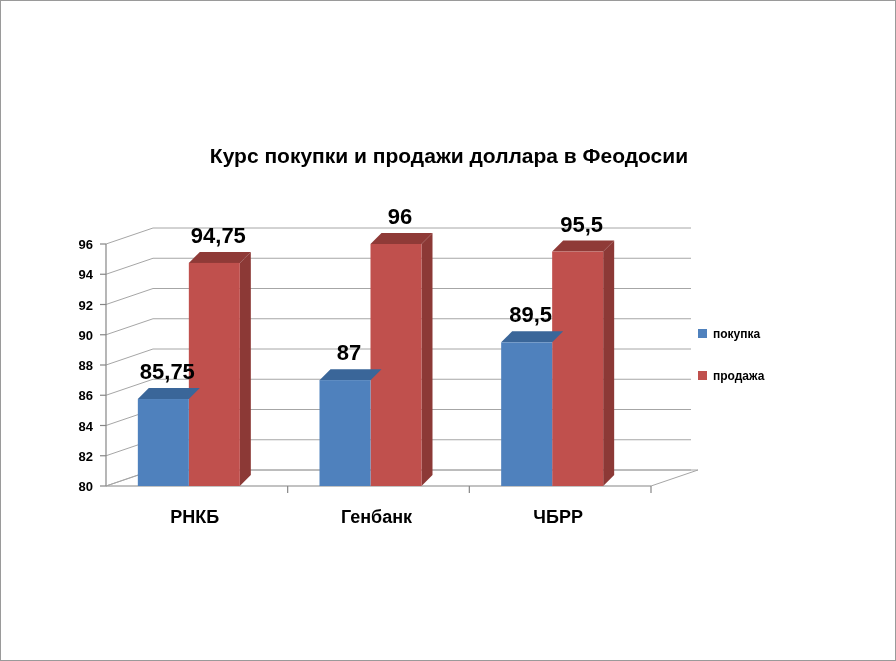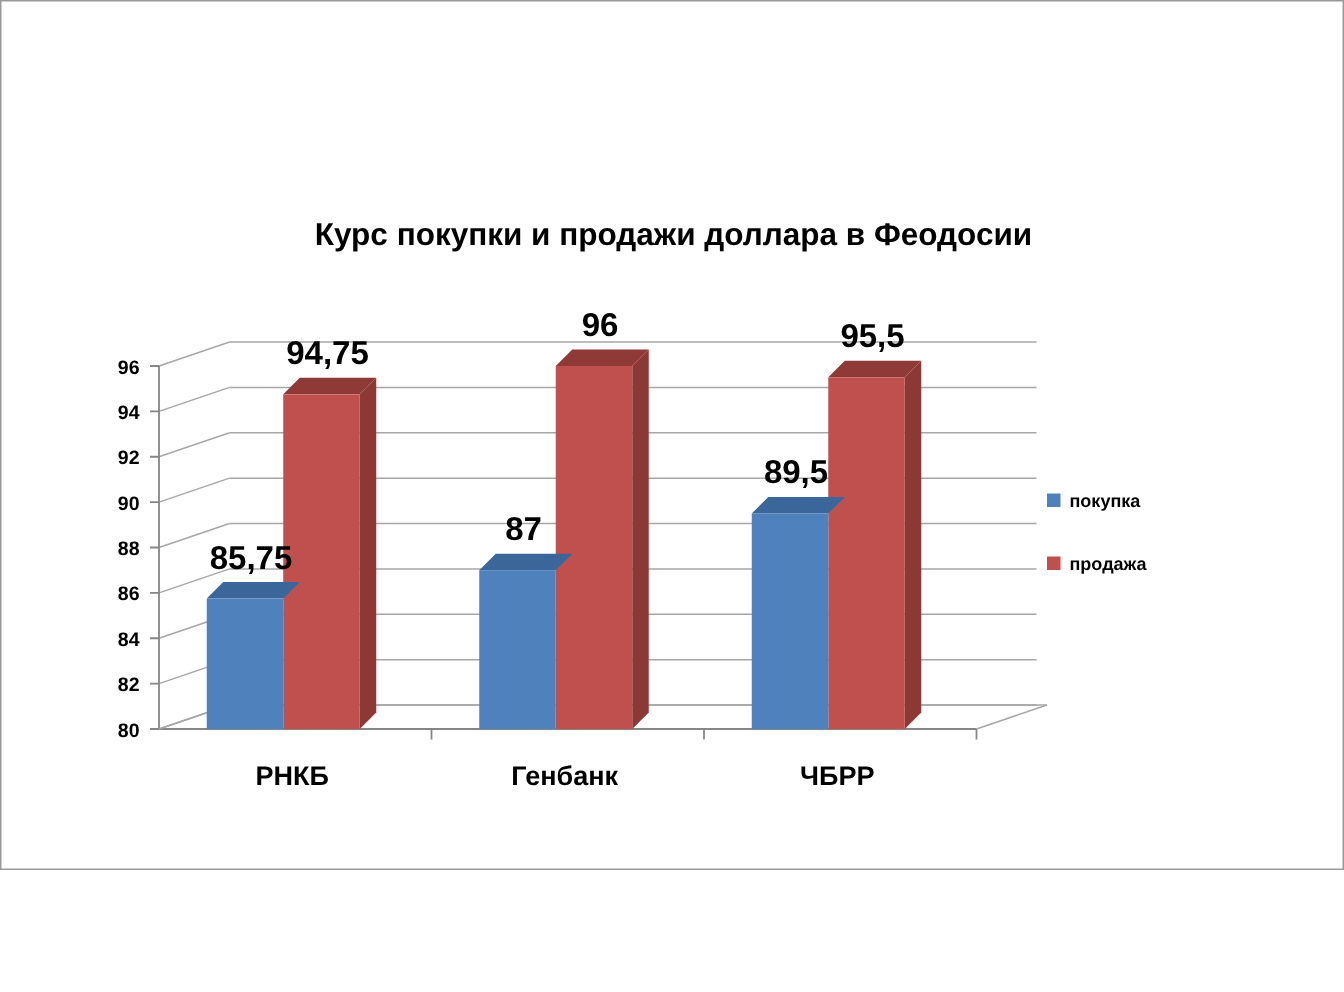--- a/index.html
+++ b/index.html
@@ -6,21 +6,21 @@
     margin: 0;
     padding: 0;
     background: #ffffff;
   }
   body {
     font-family: "Liberation Sans", sans-serif;
   }
   #chart-frame {
     position: relative;
     width: 896px;
-    height: 580px;
+    height: 661px;
     box-sizing: border-box;
     border: 1px solid #9a9a9a;
     background: #ffffff;
     overflow: hidden;
   }
   #chart-svg {
     position: absolute;
     left: 0;
     top: 0;
   }

